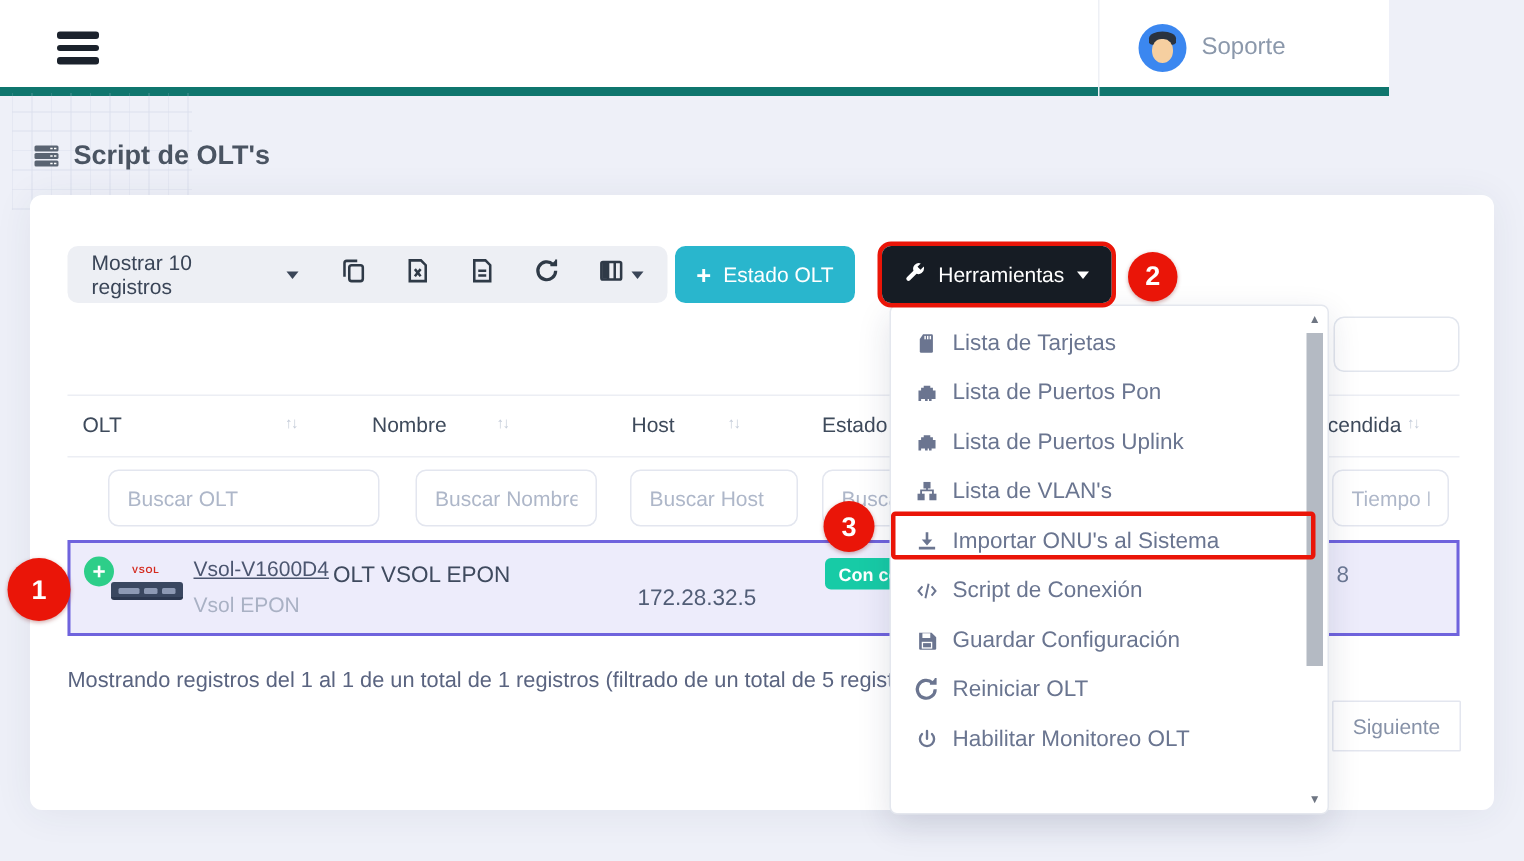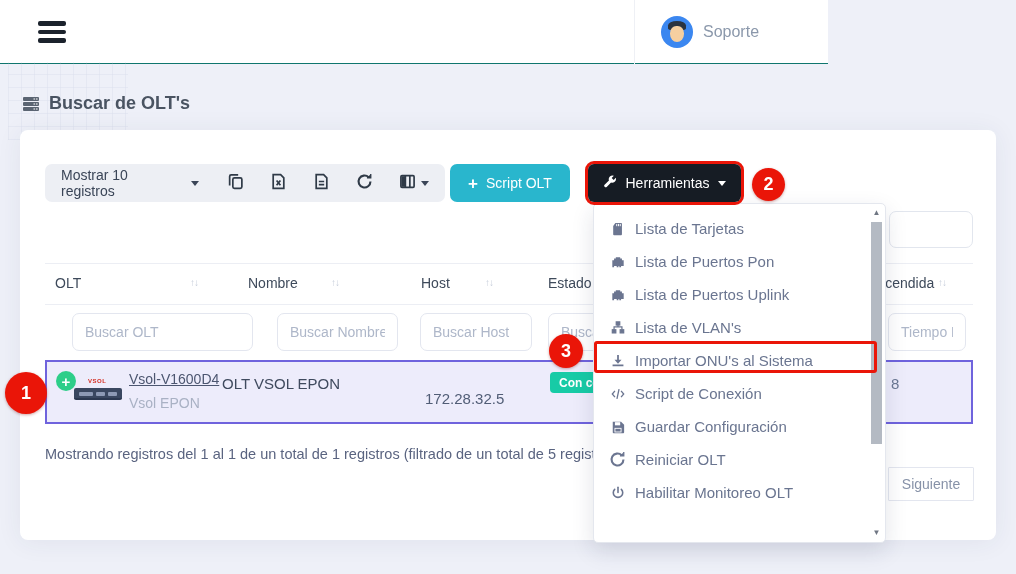--- a/index.html
+++ b/index.html
@@ -5,21 +5,21 @@
   :root{
     --red:#ea1508; --teal:#29b6cd; --dark:#161c24; --rowborder:#6f63dd;
     --rowbg:#edecfb; --badge:#17cba6; --plus:#2dce89; --avatar:#3b87f0;
   }
   *{box-sizing:border-box; margin:0; padding:0;}
   html,body{width:1016px; height:574px; overflow:hidden;}
   body{font-family:"Liberation Sans","DejaVu Sans",sans-serif; background:#eef0f8; color:#5a6480;}
   #app{position:relative; width:1016px; height:574px;}
 
   
-  .navbar{position:absolute; left:0; top:0; width:828px; height:64px; background:#fff; border-bottom:1px solid #0f766e;}
+  .navbar{position:absolute; left:0; top:0; width:926px; height:64px; background:#fff; border-bottom:6px solid #0f766e;}
   .hamburger{position:absolute; left:38px; top:21px; width:28px; height:22px; cursor:pointer;}
   .hamburger i{display:block; width:28px; height:4.5px; background:#1b222c; border-radius:2px; margin-bottom:4px;}
   .user-area{position:absolute; right:0; top:0; height:64px; width:194px; border-left:1px solid #eef0f5; display:flex; align-items:center; gap:10px; padding-left:26px;}
   .avatar{width:32px; height:32px; border-radius:50%; background:var(--avatar); position:relative; overflow:hidden;}
   .avatar .face{position:absolute; left:9px; top:10px; width:14px; height:16px; background:#f6cfa0; border-radius:45% 45% 50% 50%;}
   .avatar .hair{position:absolute; left:7px; top:5px; width:18px; height:9px; background:#2a3340; border-radius:50% 50% 20% 20%;}
   .user-name{color:#8b98ab; font-size:16px;}
 
   
   .pattern{position:absolute; left:8px; top:62px; width:120px; height:78px; opacity:.5;
@@ -112,21 +112,21 @@
       <rect x="1" y="1" width="16" height="4" rx="1"></rect>
         <rect x="1" y="6" width="16" height="4" rx="1"></rect>
         <rect x="1" y="11" width="16" height="4" rx="1"></rect>
       <rect x="11.5" y="2.5" width="1.6" height="1" fill="#fff"></rect>
         <rect x="14" y="2.5" width="1.6" height="1" fill="#fff"></rect>
       <rect x="11.5" y="7.5" width="1.6" height="1" fill="#fff"></rect>
         <rect x="14" y="7.5" width="1.6" height="1" fill="#fff"></rect>
       <rect x="11.5" y="12.5" width="1.6" height="1" fill="#fff"></rect>
         <rect x="14" y="12.5" width="1.6" height="1" fill="#fff"></rect>
     </svg>
-    <span>Buscar de OLT's</span>
+    <span>Script de OLT's</span>
   </div>
 
   <div class="card"></div>
 
   <div class="controls-bar">
     <div class="show-entries">
       <span>Mostrar 10 registros</span>
       <span class="caret"></span>
     </div>
     <div class="tool-icons">
@@ -160,21 +160,21 @@
               <path d="M6 2.5v11M10.2 2.5v11"></path>
               <rect x="2.3" y="3" width="3.4" height="10" fill="currentColor" stroke="none"></rect>
             </svg></span>
           <span class="caret"></span>
         </span>
     </div>
   </div>
 
   <button class="btn-add">
     <span class="plus">+</span>
-    <span>Script OLT</span>
+    <span>Estado OLT</span>
   </button>
 
   <div class="tools-annot">
     <button class="btn-tools">
       <span><svg width="14" height="14" viewBox="0 0 16 16" fill="currentColor">
             <path d="M14.9 4.6a4.3 4.3 0 0 1-5.7 4L4.2 13.6a1.7 1.7 0 0 1-2.4-2.4l5-5A4.3 4.3 0 0 1 12.4.8L9.9 3.3l2.3 2.3 2.5-2.5c.2.5.2 1 .2 1.5z"></path>
           </svg></span>
       <span>Herramientas</span>
       <span class="caret"></span>
     </button>

